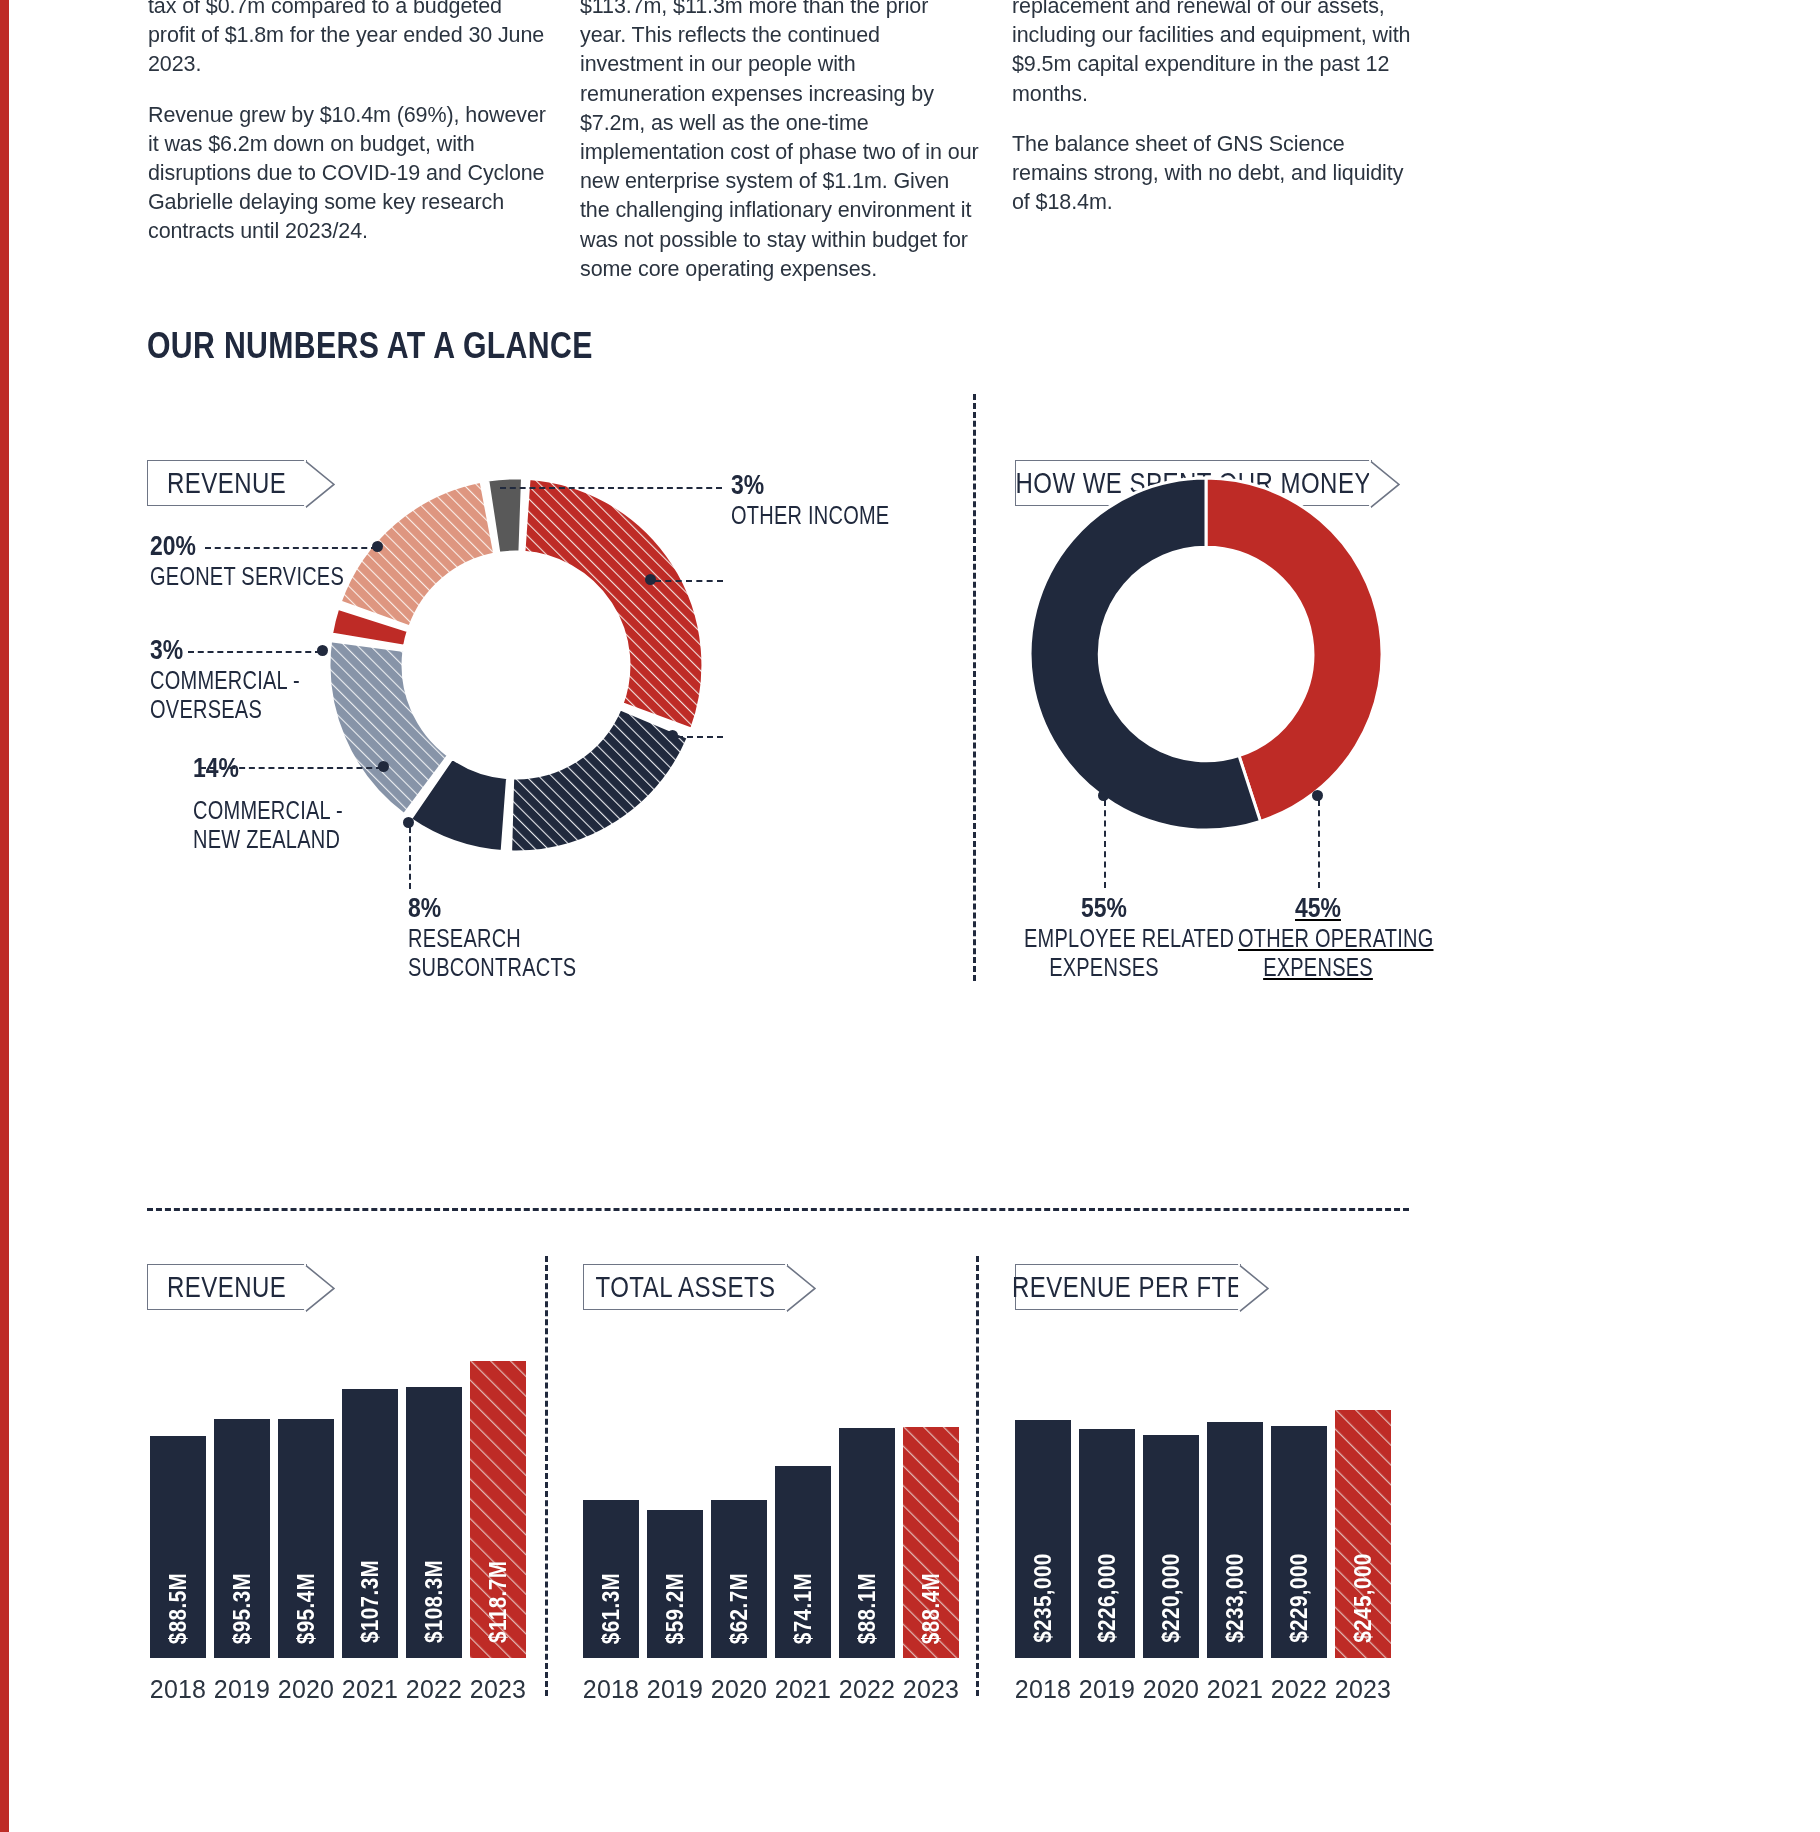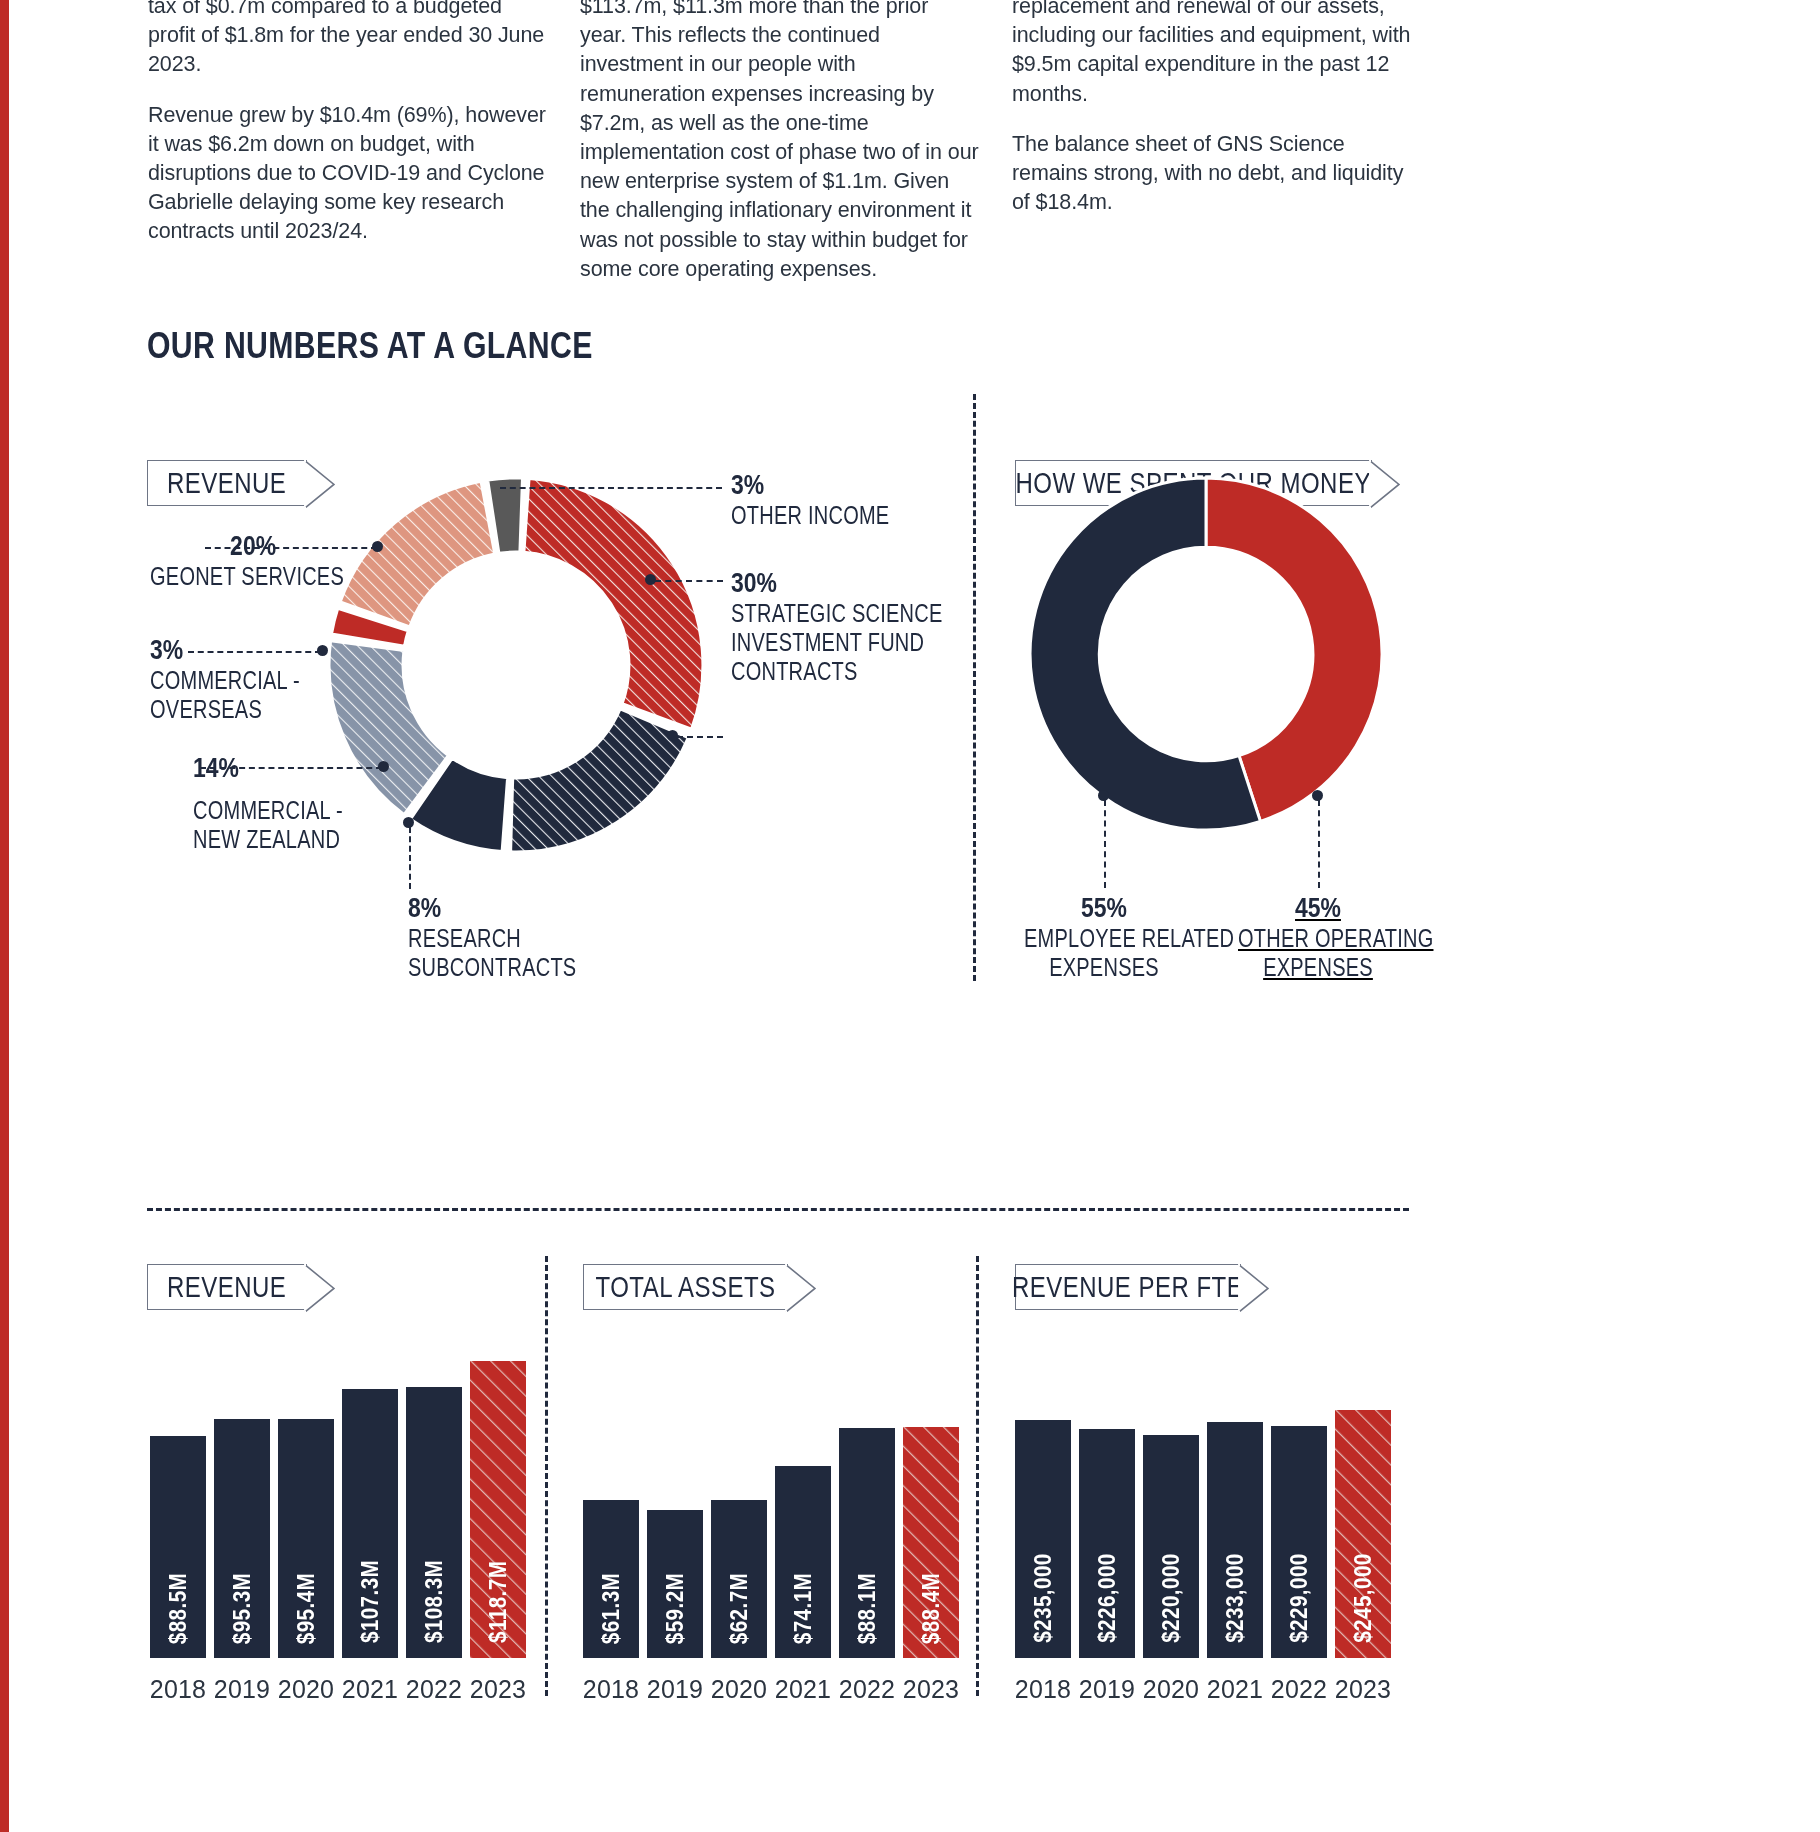--- a/index.html
+++ b/index.html
@@ -203,26 +203,20 @@
   </div>
 
   <div class="leader" style="left:500px; top:487px; width:222px;"></div>
   <div class="callout" style="left:731px; top:470px;">
     <div class="pct">3%</div>
     <div class="ctxt">OTHER INCOME</div>
   </div>
 
   <div class="dot" style="left:645px; top:574px;"></div>
   <div class="leader" style="left:655px; top:580px; width:68px;"></div>
-  <div class="callout" style="left:731px; top:568px;">
-    <div class="pct">30%</div>
-    <div class="ctxt">STRATEGIC SCIENCE</div>
-    <div class="ctxt">INVESTMENT FUND</div>
-    <div class="ctxt">CONTRACTS</div>
-  </div>
 
   <div class="dot" style="left:667px; top:730px;"></div>
   <div class="leader" style="left:677px; top:736px; width:46px;"></div>
 
   <div class="dot" style="left:403px; top:817px;"></div>
   <div class="leader-v" style="left:409px; top:827px; height:62px;"></div>
   <div class="callout" style="left:408px; top:893px;">
     <div class="pct">8%</div>
     <div class="ctxt">RESEARCH</div>
     <div class="ctxt">SUBCONTRACTS</div>
@@ -239,21 +233,21 @@
   <div class="dot" style="left:317px; top:645px;"></div>
   <div class="leader" style="left:188px; top:651px; width:133px;"></div>
   <div class="callout" style="left:150px; top:635px;">
     <div class="pct">3%</div>
     <div class="ctxt">COMMERCIAL -</div>
     <div class="ctxt">OVERSEAS</div>
   </div>
 
   <div class="dot" style="left:372px; top:541px;"></div>
   <div class="leader" style="left:205px; top:547px; width:172px;"></div>
-  <div class="callout" style="left:150px; top:531px;text-align:center;">
+  <div class="callout" style="left:150px; top:531px;">
     <div class="pct">20%</div>
     <div class="ctxt">GEONET SERVICES</div>
   </div>
 
   <div class="v-divider" style="left:973px; top:394px; height:587px;"></div>
 
   <div class="tag" style="left:1015px; top:460px; width:357px;">
     <div class="tag-box">
       <span class="tag-label">HOW WE SPENT OUR MONEY</span>
       <svg class="tag-arrow" viewBox="0 0 32 49">

